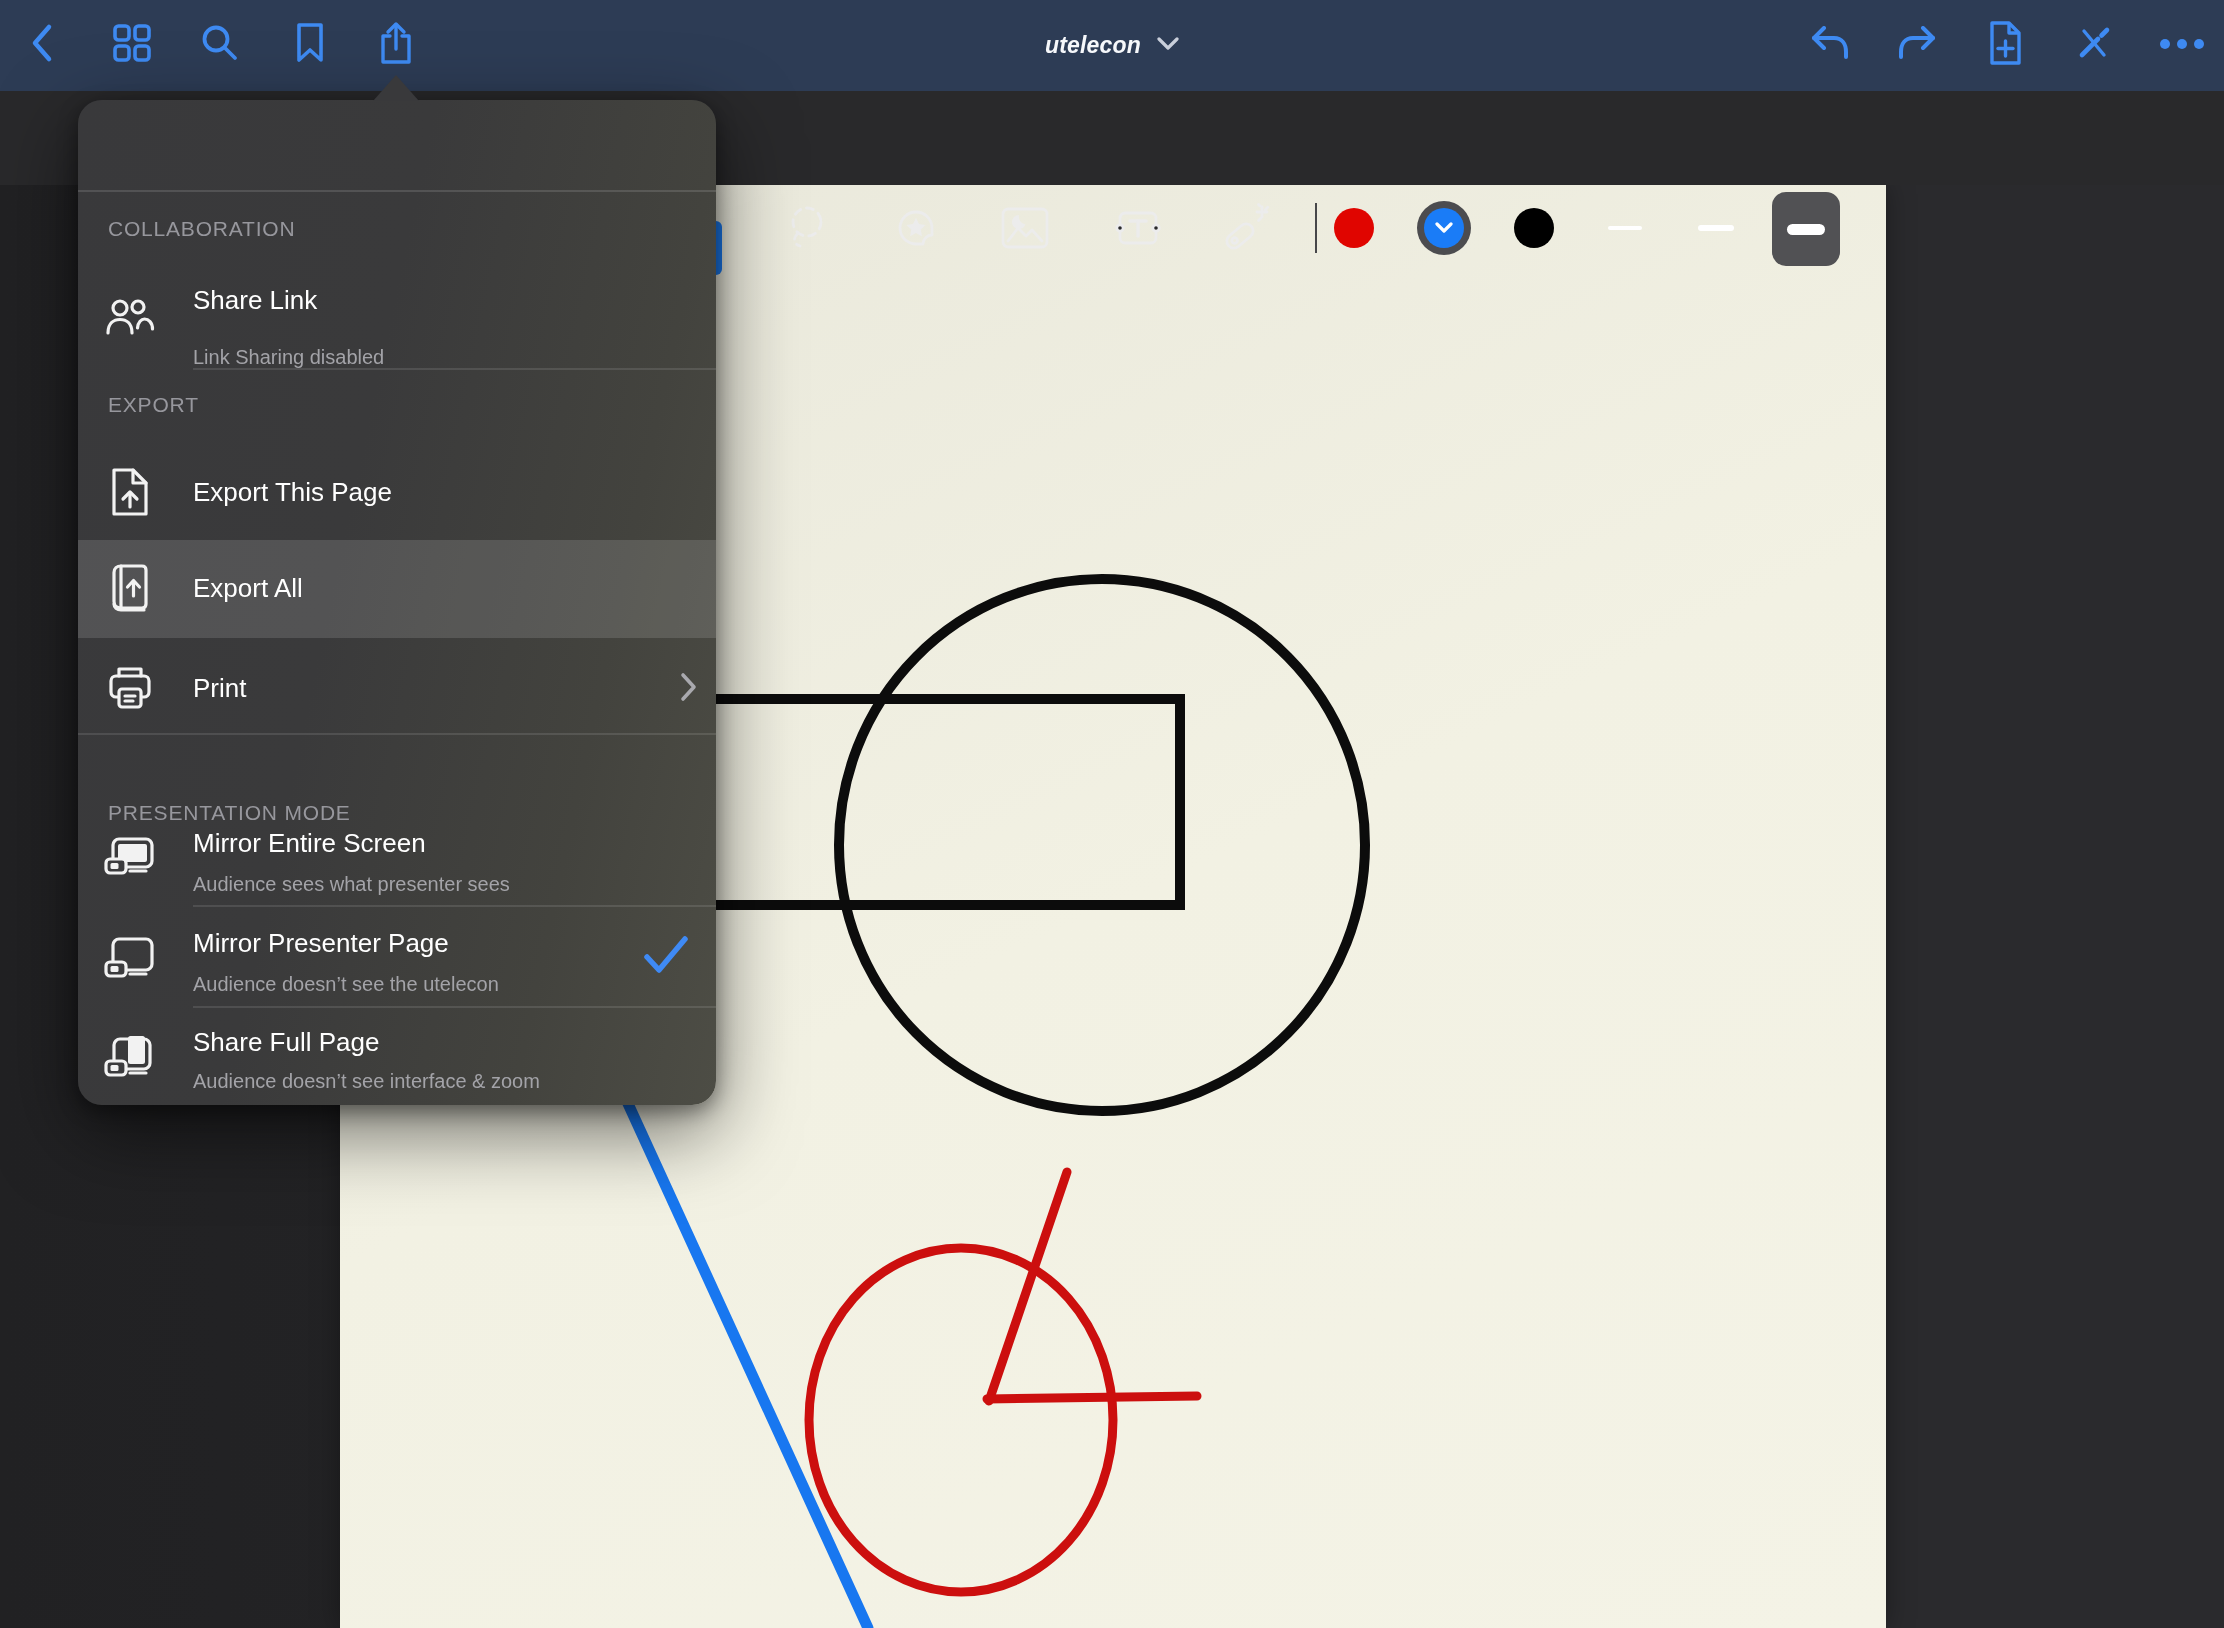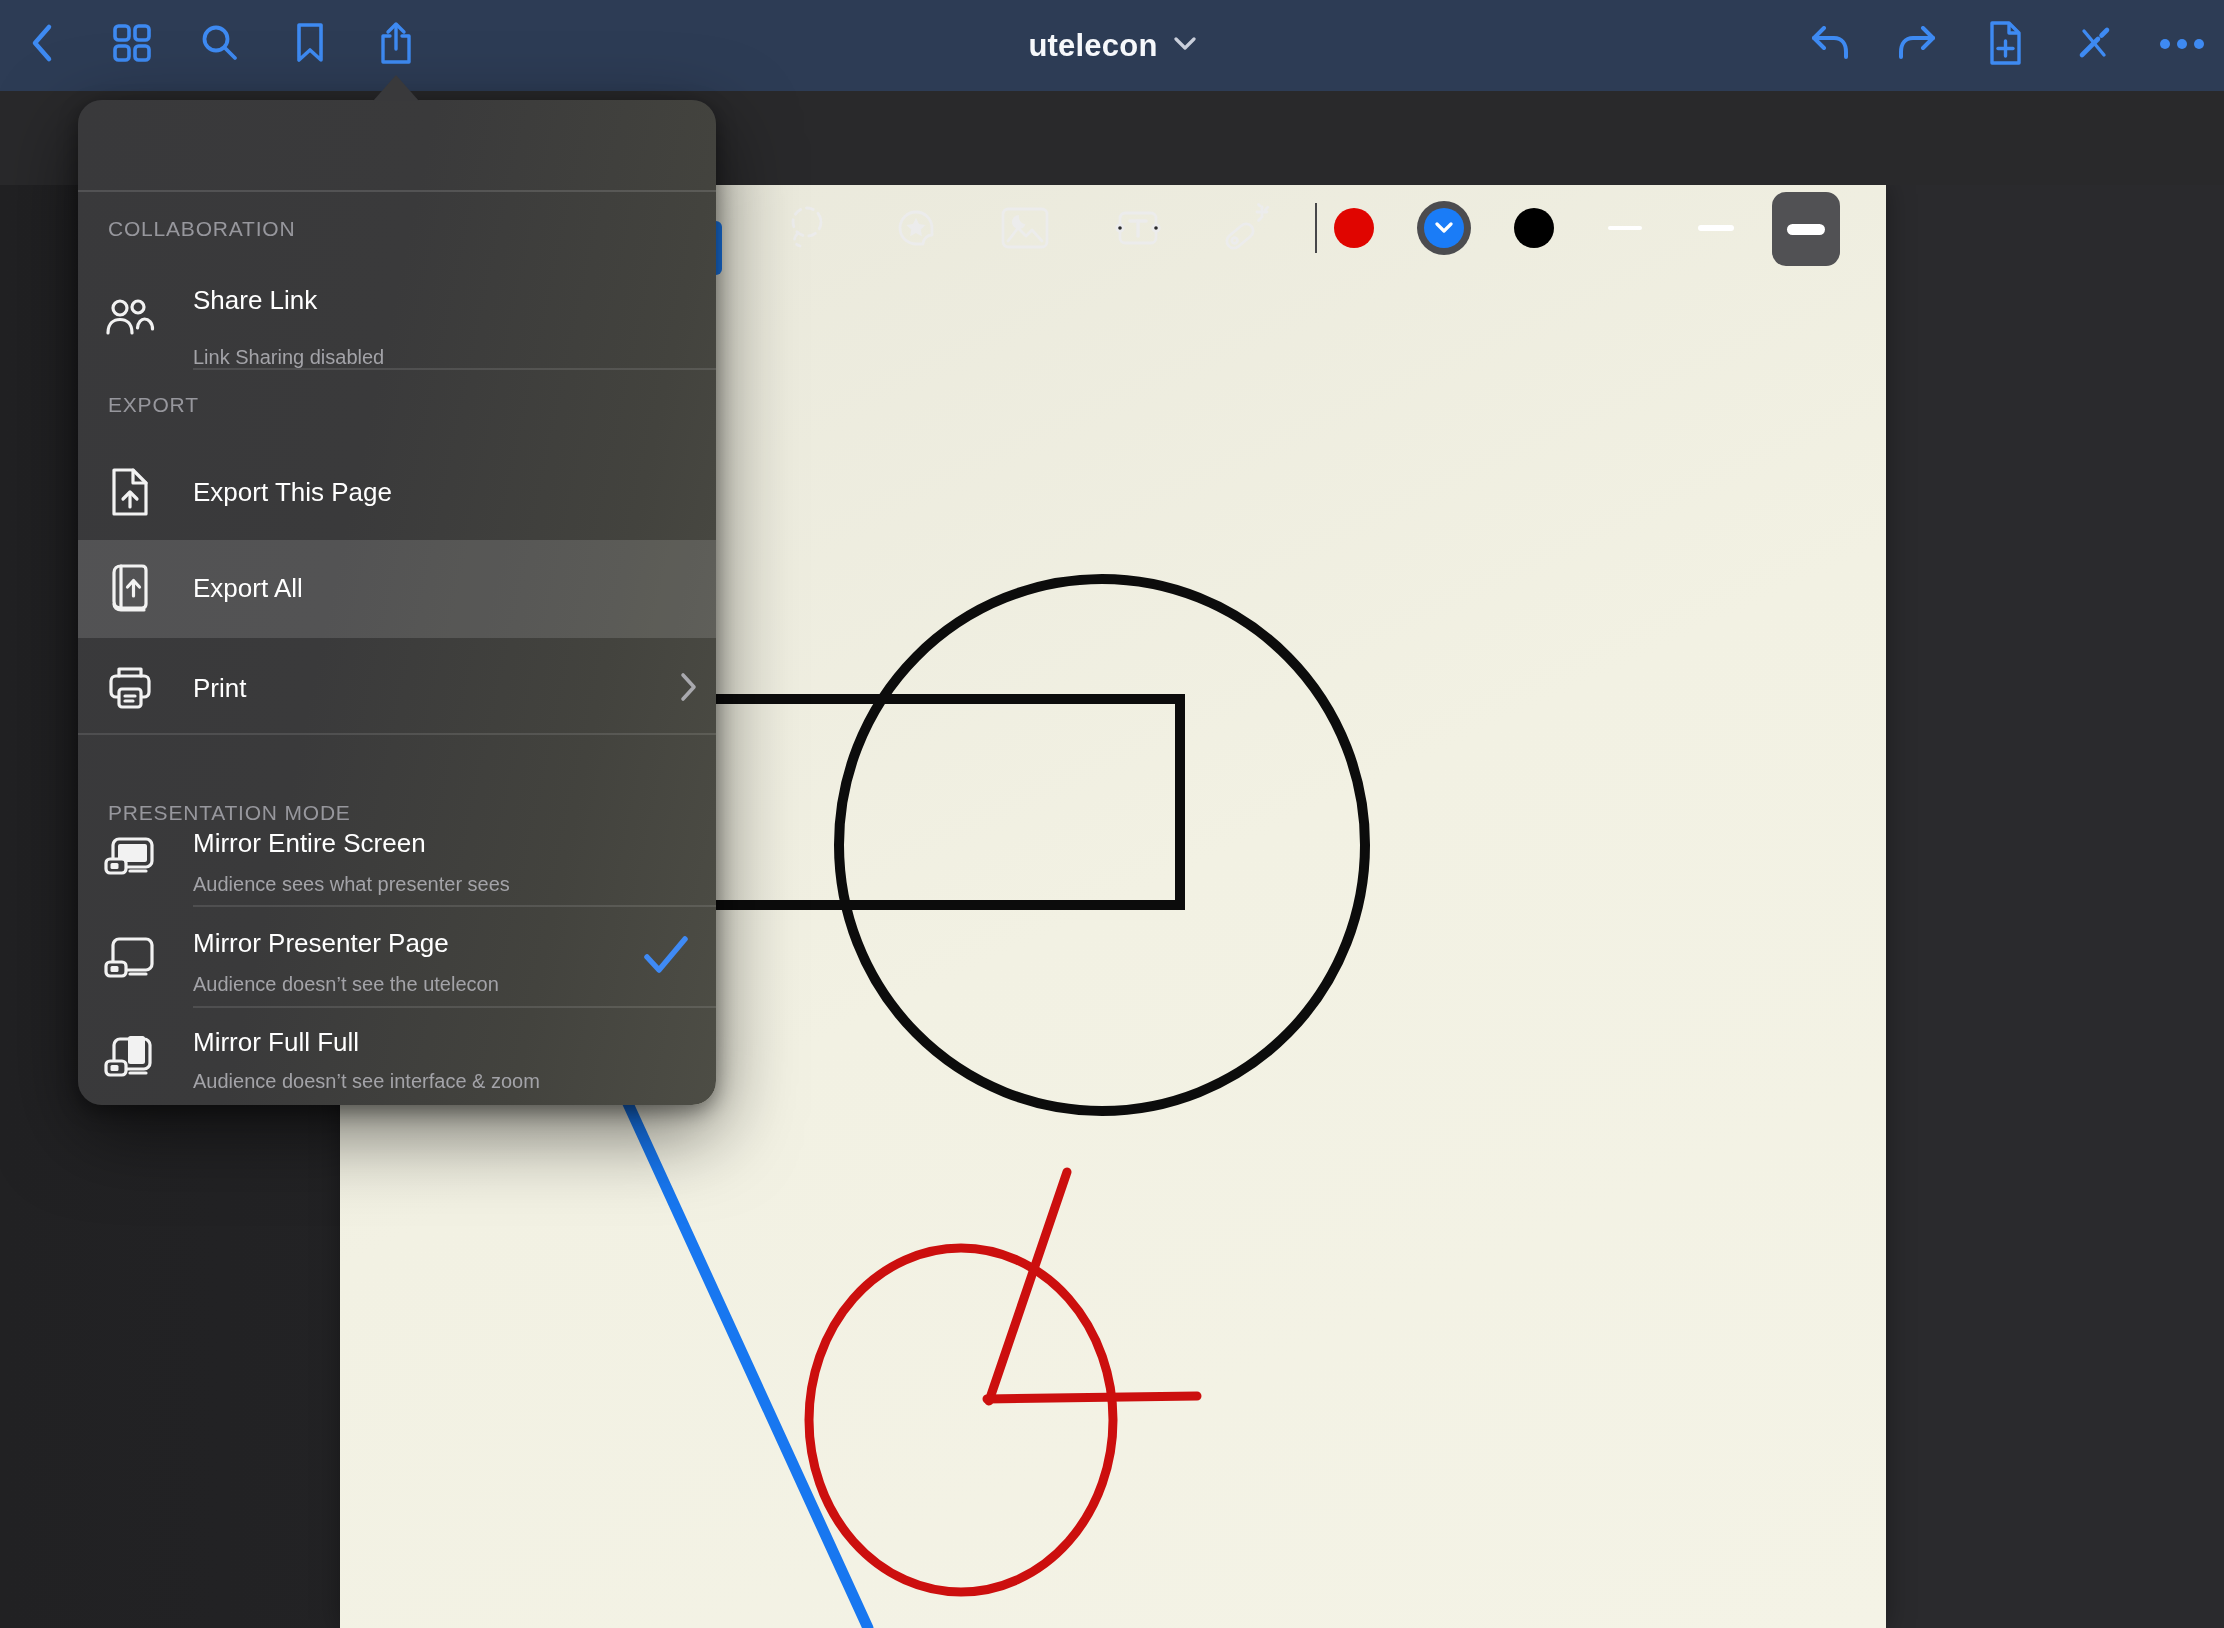--- a/index.html
+++ b/index.html
@@ -5,21 +5,21 @@
   html,body{margin:0;padding:0;background:#000;}
   #screen{position:relative;width:2224px;height:1628px;overflow:hidden;
     background:linear-gradient(90deg,#212123 0%,#242426 30%,#2a2a2d 75%);
     font-family:"Liberation Sans",sans-serif;-webkit-font-smoothing:antialiased;}
   .abs{position:absolute;}
 
   
   .navbar{position:absolute;left:0;top:0;width:2224px;height:91px;background:#2d3c55;}
   .navbtn{position:absolute;width:56px;height:56px;top:17px;display:flex;align-items:center;justify-content:center;color:#3e8af2;}
   .nav-title-wrap{position:absolute;top:0;left:962px;width:300px;height:91px;display:flex;align-items:center;justify-content:center;gap:16px;color:#f6f8fb;}
-  .nav-title{font-size:31px;font-weight:700;letter-spacing:.2px;}
+  .nav-title{font-size:23px;font-weight:700;letter-spacing:.2px;font-style:italic;}
 
   
   .toolbar{position:absolute;left:0;top:91px;width:2224px;height:94px;background:#29292b;}
   .toolbtn{position:absolute;top:113px;width:52px;height:52px;display:flex;align-items:center;justify-content:center;color:#ececec;}
   .tb-divider{position:absolute;top:112px;width:2px;height:50px;background:#47474a;}
   .swatch{position:absolute;top:117px;width:40px;height:40px;border-radius:50%;}
   .swatch-ring{position:absolute;top:110px;width:54px;height:54px;border-radius:50%;background:#4c4c4f;display:flex;align-items:center;justify-content:center;}
   .swatch-inner{width:40px;height:40px;border-radius:50%;display:flex;align-items:center;justify-content:center;}
   .stroke-line{position:absolute;background:#fff;border-radius:4px;}
   .stroke-sel{position:absolute;left:1772px;top:101px;width:68px;height:74px;border-radius:14px;background:#515154;display:flex;align-items:center;justify-content:center;}
@@ -337,17 +337,17 @@
     <div class="row-hit" style="top:907px;height:97px;"></div>
     <div class="row-icon" style="top:930px;">
       <svg width="52" height="44" viewBox="0 0 52 44" fill="none" stroke="currentColor" stroke-width="3.2" stroke-linejoin="round" stroke-linecap="round">
           <rect x="10" y="5" width="36" height="30" rx="6"></rect>
           <rect x="24" y="2" width="17" height="28" rx="2.5" fill="currentColor" stroke="none"></rect>
           <line x1="26" y1="39" x2="42" y2="39"></line>
           <rect x="2" y="27" width="20" height="14" rx="4" fill="#3b3b3d"></rect>
           <rect x="6.5" y="31" width="8" height="6" rx="1.5" fill="currentColor" stroke="none"></rect>
         </svg>
     </div>
-    <div class="row-title" style="top:926px;">Mirror Full Full</div>
+    <div class="row-title" style="top:926px;">Share Full Page</div>
     <div class="row-sub" style="top:968px;">Audience doesn’t see interface &amp; zoom</div>
   </div>
 
 </div>
 
 </body></html>

